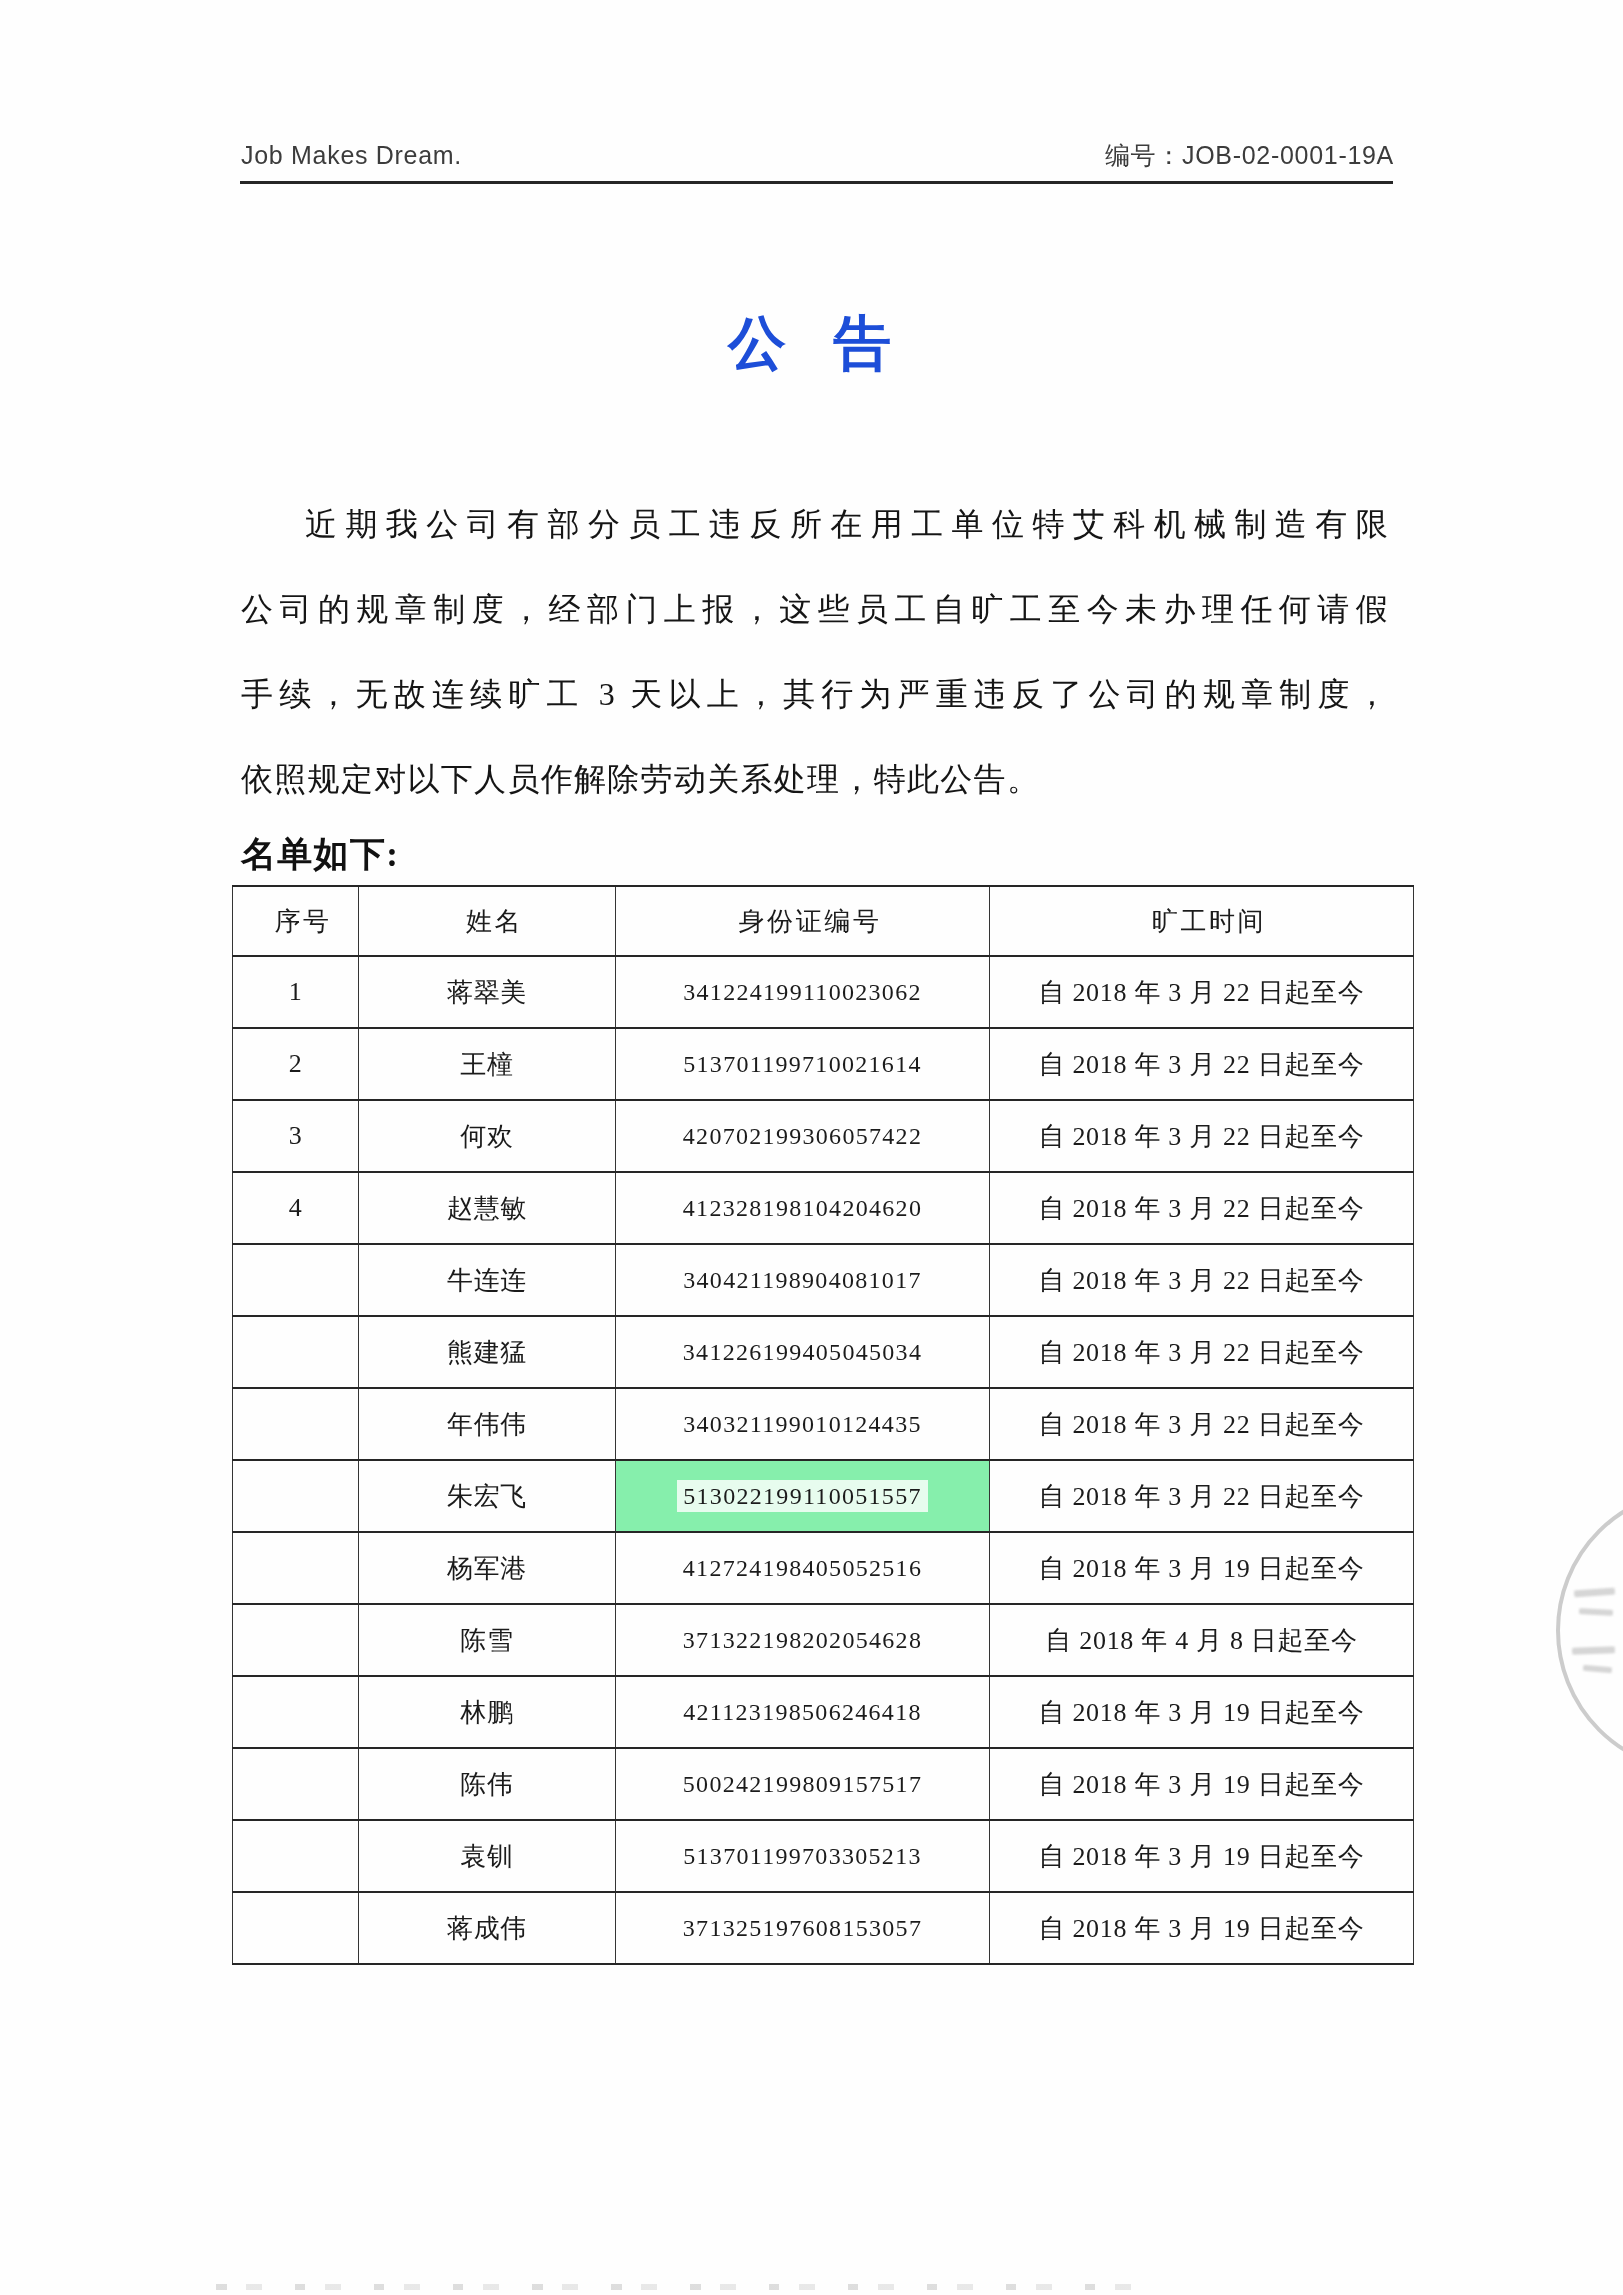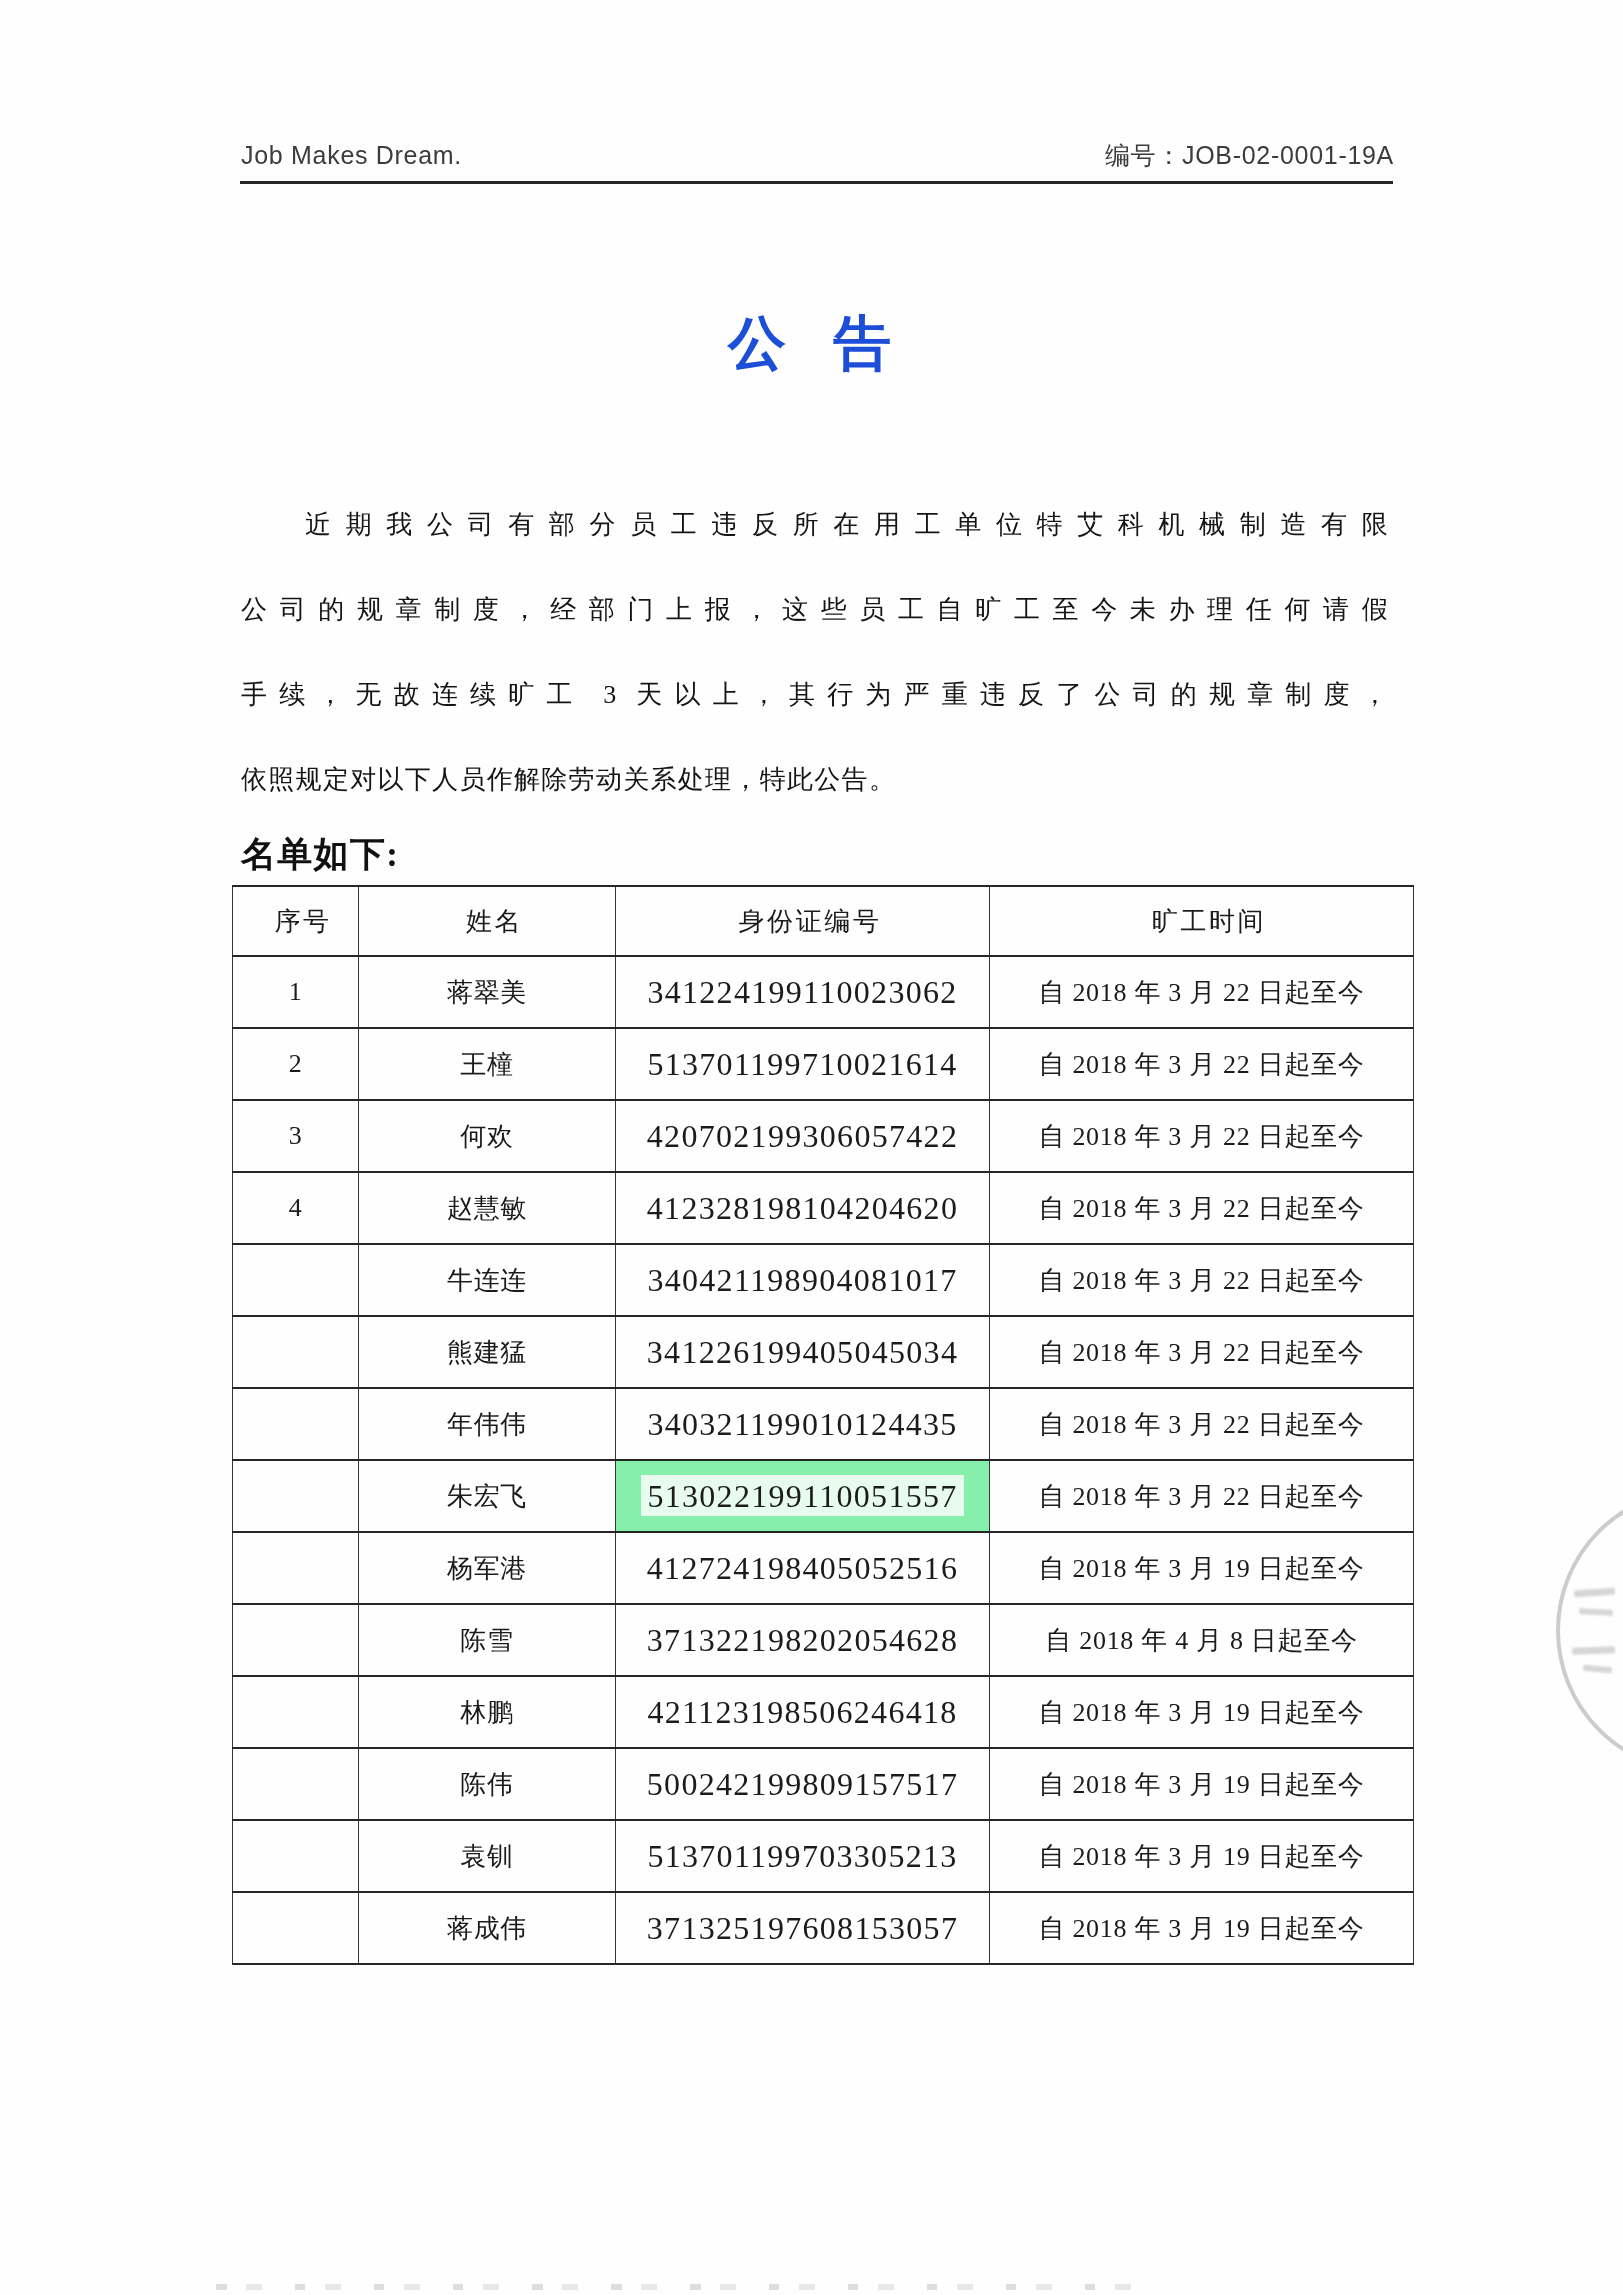--- a/index.html
+++ b/index.html
@@ -26,21 +26,21 @@
   
   .title{
     position:absolute;left:0;top:315px;width:1623px;
     text-align:center;
     font-size:58px;font-weight:700;color:#1d4ed8;
     letter-spacing:3.9px;word-spacing:25px;line-height:1;
   }
   
   .para{
     position:absolute;left:241px;top:482px;width:1148px;
-    font-size:26px;line-height:85px;color:#151515;
+    font-size:32px;line-height:85px;color:#151515;
     letter-spacing:1.3px;
   }
   .pline{text-align:justify;text-align-last:justify;}
   .pline.first{text-indent:64px;}
   .pline.last{text-align:center;text-align-last:left;}
   
   .list-label{
     position:absolute;left:241px;top:831px;
     font-size:35px;font-weight:700;color:#111;letter-spacing:1.3px;
   }
@@ -59,21 +59,21 @@
     border-left:1.3px solid #343434;border-right:1.3px solid #343434;
     border-top:2.6px solid #262626;border-bottom:2.6px solid #262626;
     text-align:center;vertical-align:middle;
     font-weight:400;padding:0;
     overflow:hidden;white-space:nowrap;
   }
   table.roster th{height:68px;letter-spacing:2.6px;padding-left:15px;}
   table.roster td{height:70px;letter-spacing:0.7px;}
   td.id-cell span{
     font-family:"Liberation Serif","DejaVu Serif",serif;
-    font-size:32px;letter-spacing:1.3px;
+    font-size:24px;letter-spacing:1.3px;
   }
   td.hl{background:#86efac;}
   td.hl span{background:rgba(255,255,255,.8);padding:2.6px 6.5px;}
   
   .seal{
     position:absolute;left:1556px;top:1488px;width:285px;height:285px;
     border-radius:50%;
     border:4.6px solid rgba(150,150,150,.48);
     box-sizing:border-box;
     filter:blur(0.7px);

